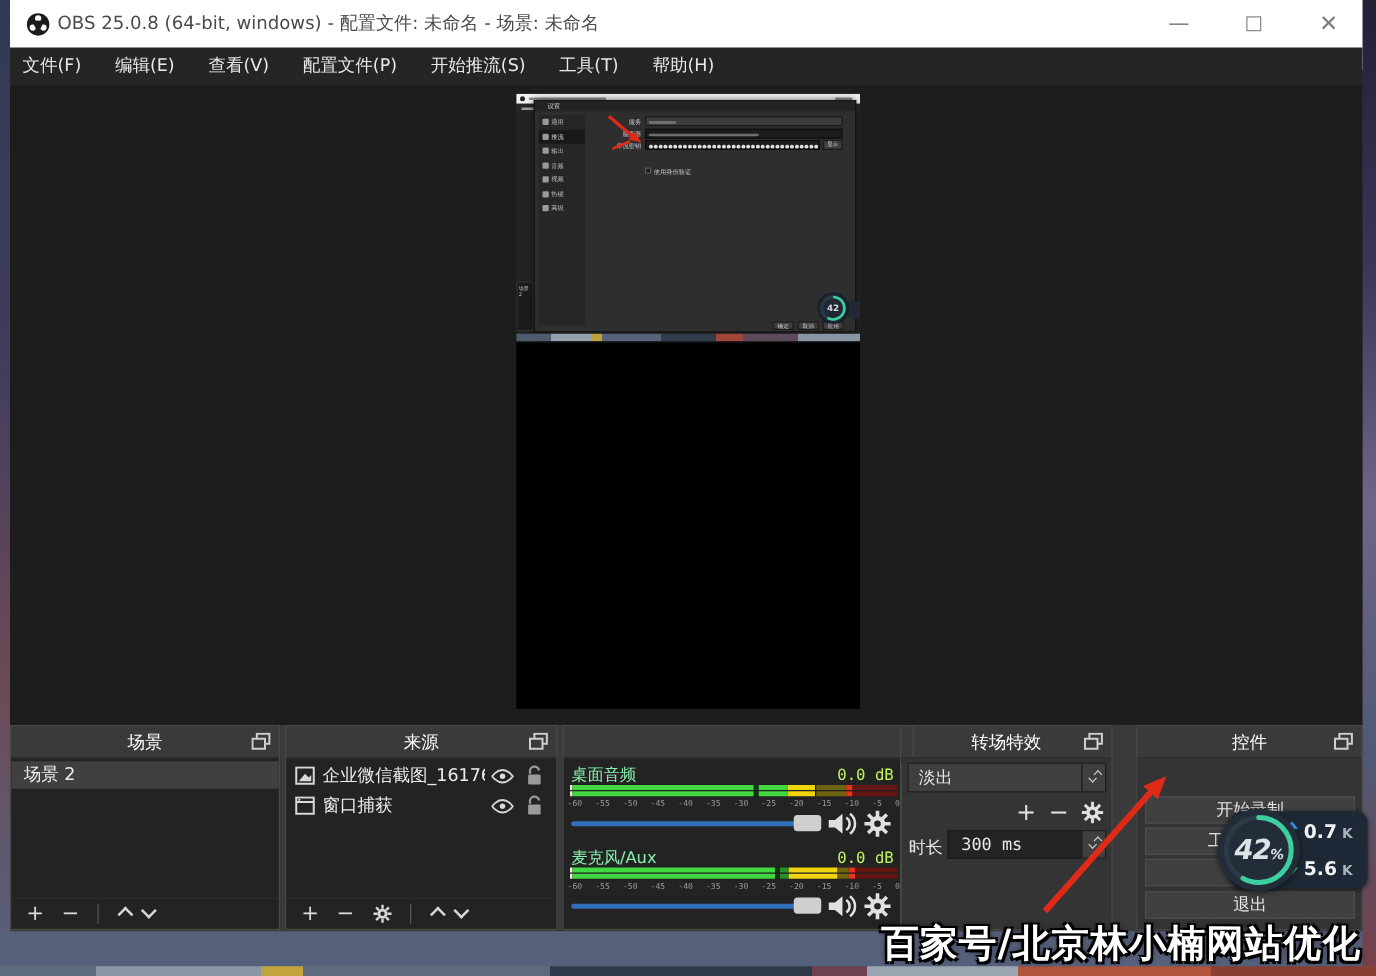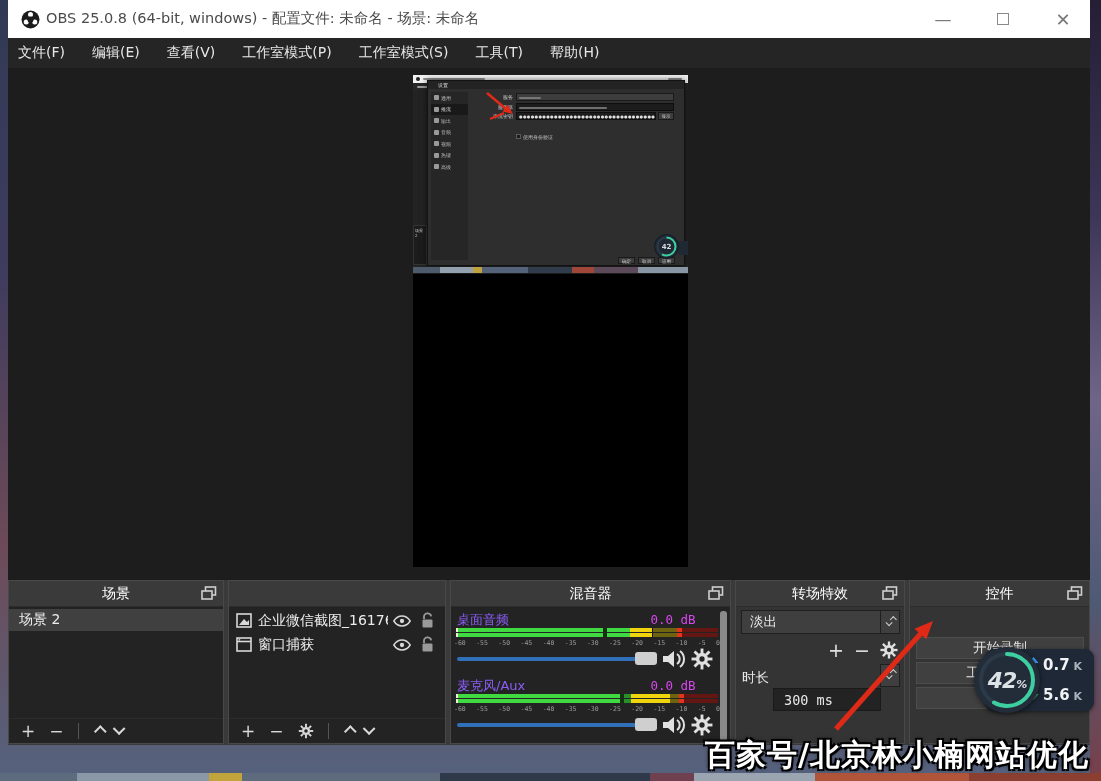--- a/index.html
+++ b/index.html
@@ -54,32 +54,32 @@
   .popout { position:absolute; right:6px; top:5px; width:16px; height:15px; }
   .row-text { color:#ececec; font-size:14px; white-space:nowrap; overflow:hidden; }
   .toolbar { position:absolute; left:0; bottom:0; width:100%; height:25px; border-top:1px solid #2c2c2c; display:flex; align-items:center; gap:14px; padding-left:12px; color:#d8d8d8; font-size:17px; }
   .tb-sep { width:1px; height:16px; background:#555; }
   .tb-ico { cursor:default; line-height:1; }
   .chev { display:inline-block; width:9px; height:9px; border-left:2.2px solid #d8d8d8; border-bottom:2.2px solid #d8d8d8; }
   .chev.up { transform:rotate(135deg) translate(-2px,-2px); }
   .chev.dn { transform:rotate(-45deg) translate(1px,-3px); }
   .chev.sm { width:5px; height:5px; border-width:1.6px; border-color:#cfcfcf; }
   
-  .ch-name { position:absolute; color:#8b5cf6; font-size:13px; }
-  .ch-db { position:absolute; color:#d946ef; font-size:12.5px; font-family:"DejaVu Sans Mono",monospace; text-align:center; }
+  .ch-name { position:absolute; color:#86efac; font-size:13px; }
+  .ch-db { position:absolute; color:#bef264; font-size:12.5px; font-family:"DejaVu Sans Mono",monospace; text-align:right; }
   .meter { position:absolute; height:4px; background:#151515; }
   .meter .seg { position:absolute; top:0; bottom:0; }
   .ticks { position:absolute; display:flex; justify-content:space-between; color:#9a9a9a; font-size:6.5px; font-family:"DejaVu Sans Mono",monospace; }
   .sl-track { position:absolute; height:4px; background:#3070b8; border-radius:2px; }
   .sl-knob { position:absolute; width:22px; height:13px; background:#cfcfcf; border-radius:3px; }
   .mix-scroll { position:absolute; width:7px; background:#8a8a8a; border-radius:3px; }
   
   .combo { position:absolute; background:#3f3f3f; border:1px solid #1f1f1f; color:#e8e8e8; font-size:13.5px; display:flex; align-items:center; padding-left:8px; }
   .spin { position:absolute; background:#3f3f3f; border:1px solid #1f1f1f; display:flex; flex-direction:column; align-items:center; justify-content:center; gap:1px; }
-  .dur-field { position:absolute; background:#232323; border:1px solid #1a1a1a; color:#e8e8e8; font-size:13.5px; font-family:"DejaVu Sans Mono",monospace; display:flex; align-items:center; padding-left:10px;margin-top:24px; }
+  .dur-field { position:absolute; background:#232323; border:1px solid #1a1a1a; color:#e8e8e8; font-size:13.5px; font-family:"DejaVu Sans Mono",monospace; display:flex; align-items:center; padding-left:10px; }
   .t-label { position:absolute; color:#e8e8e8; font-size:13.5px; }
   .t-icons { position:absolute; display:flex; align-items:center; gap:10px; color:#e0e0e0; font-size:19px; }
   
   .ctl-btn { position:absolute; left:6px; width:168px; height:22px; background:#404040; border:1px solid #4d4d4d; color:#e6e6e6; font-size:13.5px; display:flex; align-items:center; justify-content:center; }
   
   .statusbar { left:8px; top:745px; width:1082px; height:28px; background:#333333; border-top:1px solid #2a2a2a; }
   .st-text { position:absolute; color:#c9c9c9; font-size:13px; font-family:"DejaVu Sans Mono",monospace; white-space:nowrap; }
   
   .sw-panel { left:985px; top:649px; width:109px; height:62px; background:#1e2836; border-radius:9px; box-shadow:0 1px 4px rgba(0,0,0,.5); }
   .sw-row { position:absolute; display:flex; align-items:baseline; gap:4px; color:#f0f2f4; font-weight:bold; font-size:15px; }
@@ -114,22 +114,22 @@
         <span class="max-box"></span>
       </div>
     <div class="abs win-btn" style="left:1032px;font-size:18px">✕</div>
   </div>
 
   <div class="abs menubar">
 
   <span class="menu-item">文件(F)</span>
       <span class="menu-item">编辑(E)</span>
       <span class="menu-item">查看(V)</span>
-      <span class="menu-item">工作室模式(P)</span>
-      <span class="menu-item">工作室模式(S)</span>
+      <span class="menu-item">配置文件(P)</span>
+      <span class="menu-item">开始推流(S)</span>
       <span class="menu-item">工具(T)</span>
       <span class="menu-item">帮助(H)</span>
     </div>
 
   <div class="abs preview"></div>
   <div class="abs blackbox"></div>
 
   <div class="abs mini">
     <div class="abs m-title">
       <div class="abs" style="left:3px;top:2px;width:4px;height:4px;background:#222;border-radius:50%"></div>
@@ -224,20 +224,27 @@
         <span class="tb-ico">+</span>
         <span class="tb-ico">−</span>
         <span class="tb-sep"></span>
         <span class="chev up"></span>
         <span class="chev dn"></span>
       </div>
     </div>
   </div>
 
   <div class="panel" style="left:228px;width:218px;top:580px">
+    <div class="p-header">
+      <span>来源</span>
+      <svg class="popout" viewBox="0 0 16 15">
+        <rect x="4.5" y="1" width="10" height="8" fill="none" stroke="#cfcfcf" stroke-width="1.6"></rect>
+        <rect x="1" y="5" width="10" height="8" fill="#3a3a3a" stroke="#cfcfcf" stroke-width="1.6"></rect>
+      </svg>
+    </div>
     <div class="p-body">
 
       <div class="abs" style="left:0;top:2px;width:100%;height:23px">
         <svg class="abs" style="left:7px;top:4px" width="16" height="15" viewBox="0 0 16 15">
           <rect x="1" y="1" width="14" height="13" fill="none" stroke="#d8d8d8" stroke-width="1.6"></rect>
           <path d="M3 12 L8 6 L11 9 L13 7 L13 12 Z" fill="#d8d8d8"></path>
         </svg>
         <div class="row-text abs" style="left:29px;top:3px;width:130px">企业微信截图_16176</div>
         <svg class="abs" style="left:163px;top:5px" width="20" height="14" viewBox="0 0 24 16">
           <path d="M12 2 C6 2 2.2 8 2.2 8 C2.2 8 6 14 12 14 C18 14 21.8 8 21.8 8 C21.8 8 18 2 12 2 Z" fill="none" stroke="#d8d8d8" stroke-width="1.8"></path>
@@ -283,27 +290,20 @@
             <circle cx="10" cy="10" r="2.2" fill="#232323"></circle>
         </svg>
         <span class="tb-sep"></span>
         <span class="chev up"></span>
         <span class="chev dn"></span>
       </div>
     </div>
   </div>
 
   <div class="panel" style="left:450px;width:281px;top:580px">
-    <div class="p-header">
-      <span>混音器</span>
-      <svg class="popout" viewBox="0 0 16 15">
-        <rect x="4.5" y="1" width="10" height="8" fill="none" stroke="#cfcfcf" stroke-width="1.6"></rect>
-        <rect x="1" y="5" width="10" height="8" fill="#3a3a3a" stroke="#cfcfcf" stroke-width="1.6"></rect>
-      </svg>
-    </div>
     <div class="p-body">
 
       <div class="ch-name" style="left:6px;top:4px">桌面音频</div>
       <div class="ch-db" style="left:180px;top:5px;width:84px">0.0 dB</div>
       <div class="meter" style="left:5px;top:21px;width:262px">
           <div class="seg" style="left: 0%; width: 0.6%; background: rgb(242, 238, 214);"></div>
           <div class="seg" style="left: 0.6%; width: 55.4%; background: rgb(65, 217, 65);"></div>
           <div class="seg" style="left: 56%; width: 1.6%; background: rgb(15, 51, 15);"></div>
           <div class="seg" style="left: 57.6%; width: 8.9%; background: rgb(65, 217, 65);"></div>
           <div class="seg" style="left: 66.5%; width: 8.5%; background: rgb(240, 212, 14);"></div>
@@ -413,21 +413,21 @@
           <line x1="3.2" y1="16.8" x2="6.4" y2="13.6"></line>
             <line x1="13.6" y1="6.4" x2="16.8" y2="3.2"></line>
         </g>
         <circle cx="10" cy="10" r="5.6" fill="#e0e0e0"></circle>
           <circle cx="10" cy="10" r="2.4" fill="#232323"></circle>
       </svg>
       <div class="mix-scroll" style="left:269px;top:4px;height:130px"></div>
     </div>
   </div>
 
-  <div class="panel" style="left:735px;width:170px;top:580px">
+  <div class="panel" style="left:720px;width:170px;top:580px">
     <div class="p-header">
       <span>转场特效</span>
       <svg class="popout" viewBox="0 0 16 15">
         <rect x="4.5" y="1" width="10" height="8" fill="none" stroke="#cfcfcf" stroke-width="1.6"></rect>
         <rect x="1" y="5" width="10" height="8" fill="#3a3a3a" stroke="#cfcfcf" stroke-width="1.6"></rect>
       </svg>
     </div>
     <div class="p-body light">
       <div class="combo" style="left:5px;top:3px;width:140px;height:24px">淡出</div>
       <div class="spin" style="left:144px;top:3px;width:20px;height:24px">
@@ -466,20 +466,21 @@
       <span>控件</span>
       <svg class="popout" viewBox="0 0 16 15">
         <rect x="4.5" y="1" width="10" height="8" fill="none" stroke="#cfcfcf" stroke-width="1.6"></rect>
         <rect x="1" y="5" width="10" height="8" fill="#3a3a3a" stroke="#cfcfcf" stroke-width="1.6"></rect>
       </svg>
     </div>
     <div class="p-body light">
       <div class="ctl-btn" style="top:30px">开始录制</div>
       <div class="ctl-btn" style="top:55px">工作室模式</div>
       <div class="ctl-btn" style="top:80px">设置</div>
+      <div class="ctl-btn" style="top:106px">退出</div>
     </div>
   </div>
 
 
   <div class="abs sw-panel">
     <div class="sw-row" style="left:43px;top:7px">
       <svg width="11" height="13" viewBox="0 0 11 13">
         <path d="M5.5 0 L10.5 6 H7.5 V13 H3.5 V6 H0.5 Z" fill="#3da0ff"></path>
       </svg>
       <span>0.7</span>

